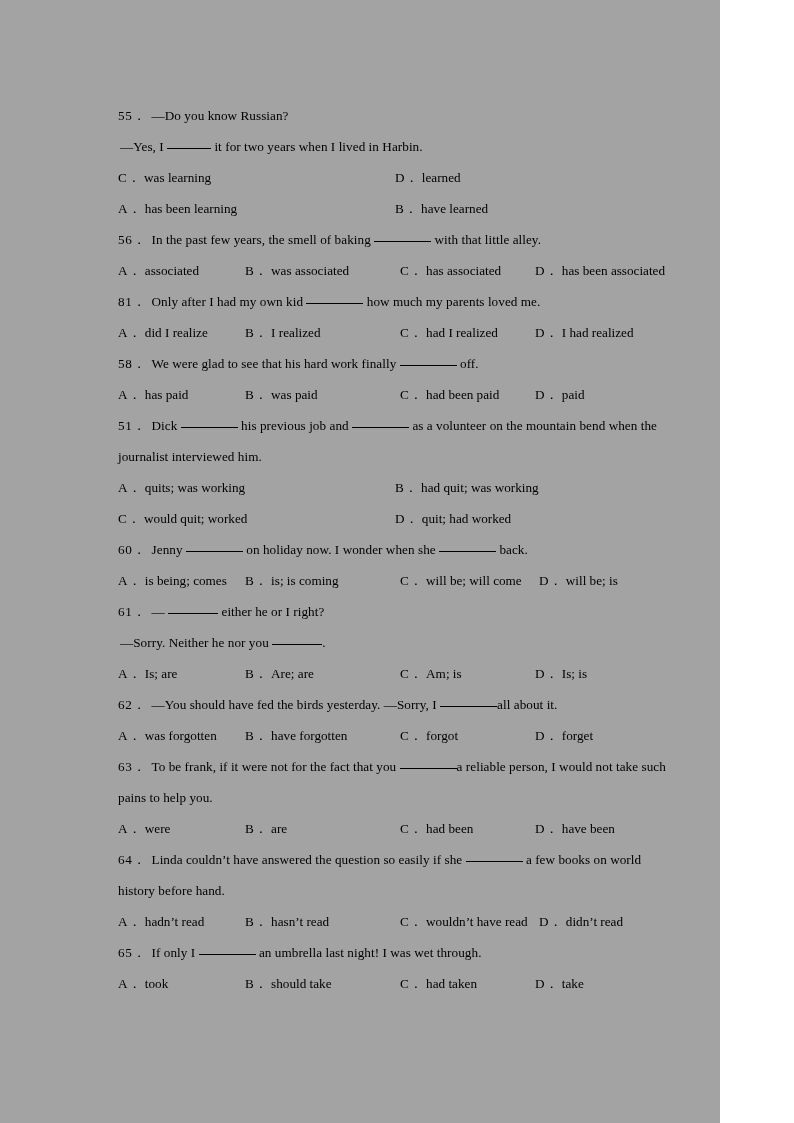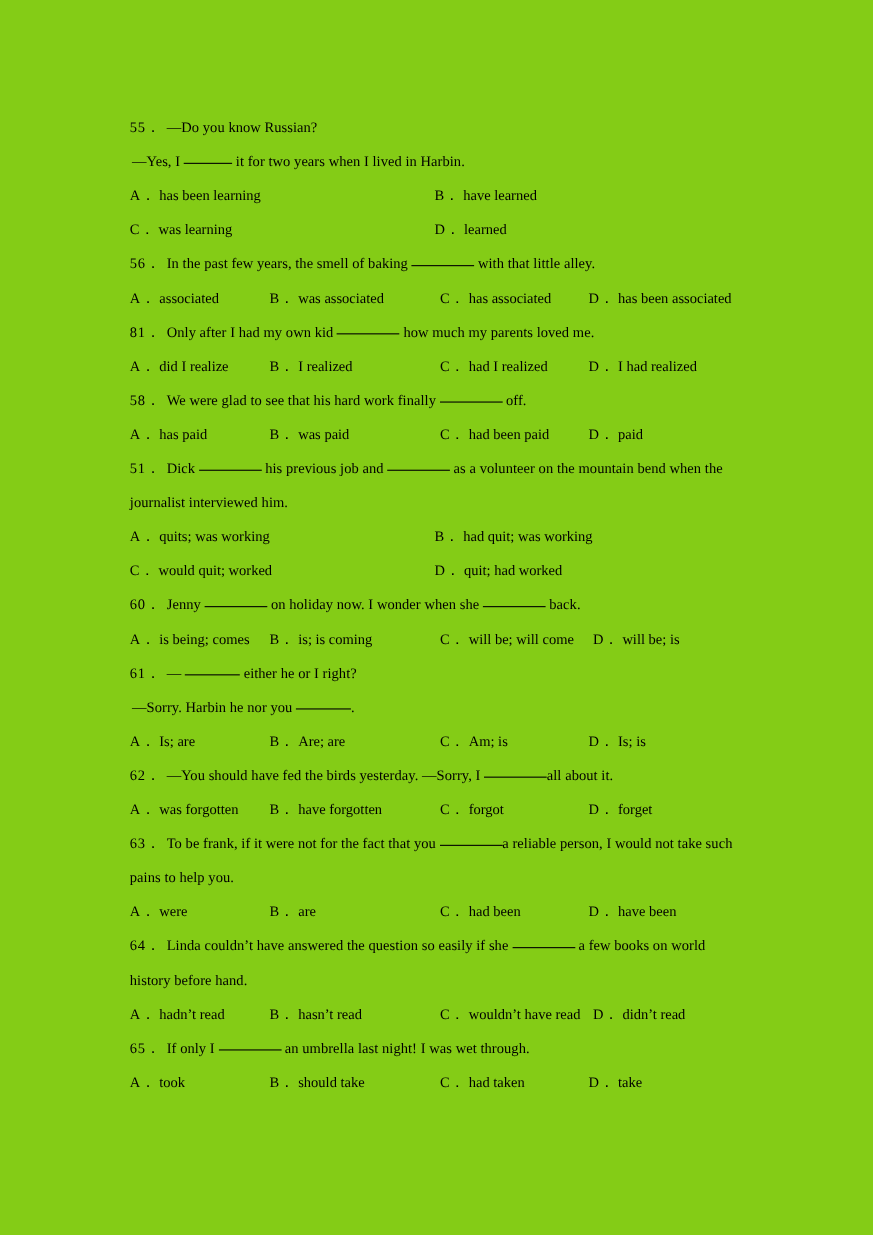--- a/index.html
+++ b/index.html
@@ -9,23 +9,23 @@
   }
   body {
     width: 794px;
     height: 1123px;
     font-family: "Liberation Serif", "DejaVu Serif", serif;
     color: #000000;
     -webkit-font-smoothing: antialiased;
   }
   #page {
     position: relative;
-    width: 794px;
+    width: 720px;
     height: 1123px;
-    background: #84cc16;
+    background: #a3a3a3;
     overflow: hidden;
   }
   #content {
     position: absolute;
     left: 118px;
     top: 100px;
     width: 560px;
   }
   .line {
     font-size: 13.2px;
@@ -79,26 +79,26 @@
   .h2 { left: 277px; }
 </style>
 </head>
 <body>
 
 <div id="page">
   <div id="content">
       <div class="line"><span class="qnum">55．</span>&nbsp;<span class="stem-text"><span>—Do you know Russian?</span></span></div>
       <div class="line"><span class="stem-text"><span>—Yes, I </span><span class="blank b5"></span><span> it for two years when I lived in Harbin.</span></span></div>
       <div class="opts">
+        <span class="opt h1"><span class="ltr">C．</span>&nbsp;<span>was learning</span></span>
+        <span class="opt h2"><span class="ltr">D．</span>&nbsp;<span>learned</span></span>
+      </div>
+      <div class="opts">
         <span class="opt h1"><span class="ltr">A．</span>&nbsp;<span>has been learning</span></span>
         <span class="opt h2"><span class="ltr">B．</span>&nbsp;<span>have learned</span></span>
-      </div>
-      <div class="opts">
-        <span class="opt h1"><span class="ltr">C．</span>&nbsp;<span>was learning</span></span>
-        <span class="opt h2"><span class="ltr">D．</span>&nbsp;<span>learned</span></span>
       </div>
       <div class="line"><span class="qnum">56．</span>&nbsp;<span class="stem-text"><span>In the past few years, the smell of baking </span><span class="blank b7"></span><span> with that little alley.</span></span></div>
       <div class="opts">
         <span class="opt c1"><span class="ltr">A．</span>&nbsp;<span>associated</span></span>
         <span class="opt c2"><span class="ltr">B．</span>&nbsp;<span>was associated</span></span>
         <span class="opt c3"><span class="ltr">C．</span>&nbsp;<span>has associated</span></span>
         <span class="opt c4"><span class="ltr">D．</span>&nbsp;<span>has been associated</span></span>
       </div>
       <div class="line"><span class="qnum">81．</span>&nbsp;<span class="stem-text"><span>Only after I had my own kid </span><span class="blank b7"></span><span> how much my parents loved me.</span></span></div>
       <div class="opts">
@@ -124,21 +124,21 @@
         <span class="opt h2"><span class="ltr">D．</span>&nbsp;<span>quit; had worked</span></span>
       </div>
       <div class="line"><span class="qnum">60．</span>&nbsp;<span class="stem-text"><span>Jenny </span><span class="blank b7"></span><span> on holiday now. I wonder when she </span><span class="blank b7"></span><span> back.</span></span></div>
       <div class="opts">
         <span class="opt c1"><span class="ltr">A．</span>&nbsp;<span>is being; comes</span></span>
         <span class="opt c2"><span class="ltr">B．</span>&nbsp;<span>is; is coming</span></span>
         <span class="opt c3"><span class="ltr">C．</span>&nbsp;<span>will be; will come</span></span>
         <span class="opt" style="position: absolute; left: 421px; text-align: center;"><span class="ltr">D．</span>&nbsp;<span>will be; is</span></span>
       </div>
       <div class="line"><span class="qnum">61．</span>&nbsp;<span class="stem-text"><span>— </span><span class="blank b6"></span><span> either he or I right?</span></span></div>
-      <div class="line"><span class="stem-text"><span>—Sorry. Harbin he nor you </span><span class="blank b6"></span><span>.</span></span></div>
+      <div class="line"><span class="stem-text"><span>—Sorry. Neither he nor you </span><span class="blank b6"></span><span>.</span></span></div>
       <div class="opts">
         <span class="opt c1"><span class="ltr">A．</span>&nbsp;<span>Is; are</span></span>
         <span class="opt c2"><span class="ltr">B．</span>&nbsp;<span>Are; are</span></span>
         <span class="opt c3"><span class="ltr">C．</span>&nbsp;<span>Am; is</span></span>
         <span class="opt c4"><span class="ltr">D．</span>&nbsp;<span>Is; is</span></span>
       </div>
       <div class="line"><span class="qnum">62．</span>&nbsp;<span class="stem-text"><span>—You should have fed the birds yesterday. —Sorry, I </span><span class="blank b7"></span><span>all about it.</span></span></div>
       <div class="opts">
         <span class="opt c1"><span class="ltr">A．</span>&nbsp;<span>was forgotten</span></span>
         <span class="opt c2"><span class="ltr">B．</span>&nbsp;<span>have forgotten</span></span>

